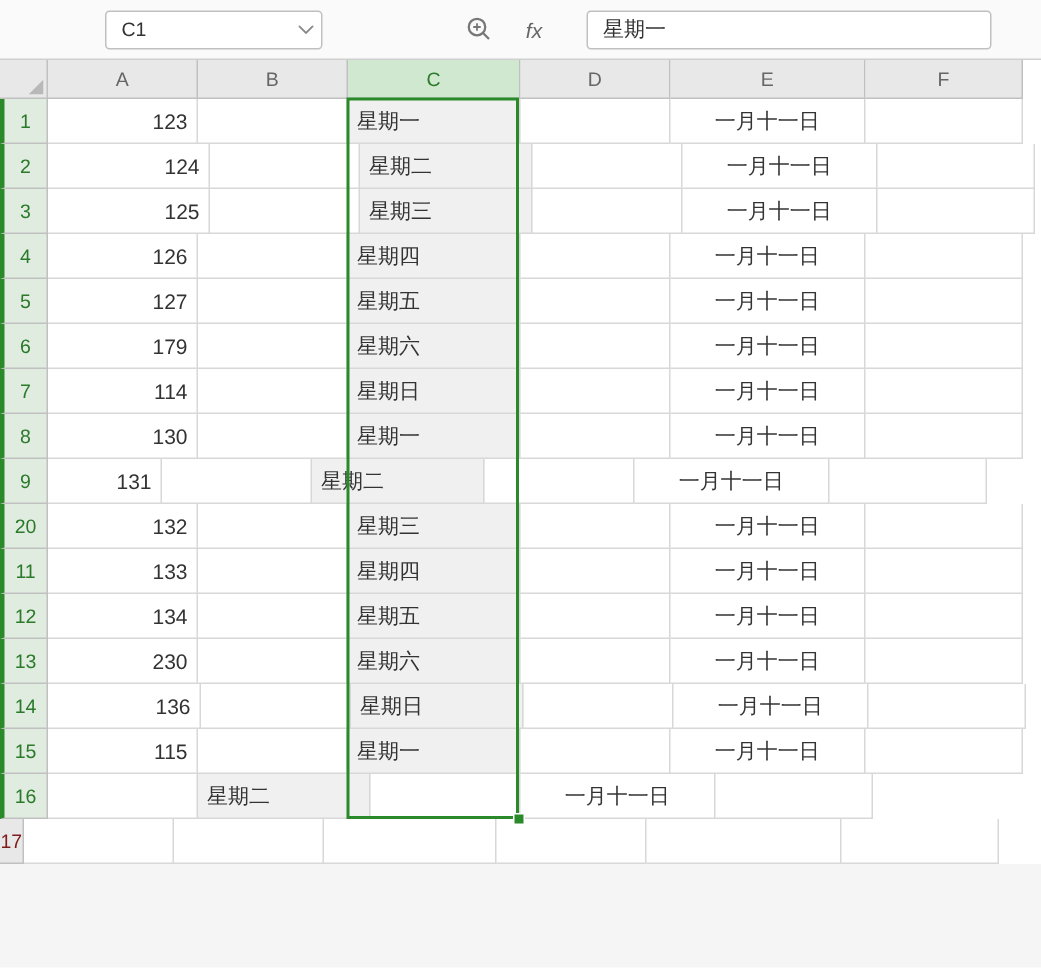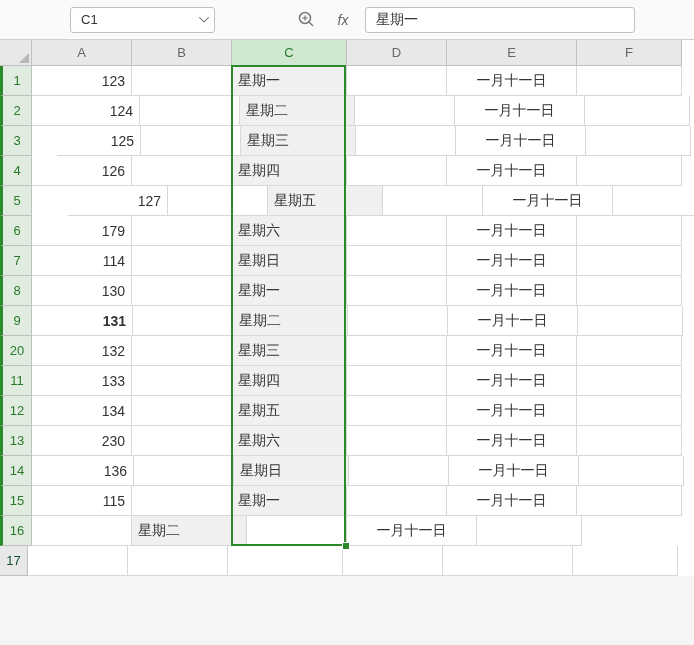--- a/index.html
+++ b/index.html
@@ -15,21 +15,21 @@
       width: 694px;
       height: 645px;
     }
     .toolbar {
       display: flex;
       align-items: center;
       height: 40px;
       background: #fafafa;
       border-bottom: 1px solid #d0d0d0;
       padding: 0 10px;
-      gap: 10px;
+      gap: 23px;
     }
     .name-box-wrap {
       position: relative;
       margin-left: 60px;
     }
     .name-box {
       width: 145px;
       height: 26px;
       border: 1px solid #c0c0c0;
       border-radius: 3px;
@@ -123,28 +123,28 @@
       color: #2a7a2a;
     }
     .grid-body {
       position: relative;
     }
     .row {
       display: flex;
       height: 30px;
     }
     .row-header {
-      width: 28px;
+      width: 16px;
       background: #e8e8e8;
       border-right: 1px solid #c0c0c0;
       border-bottom: 1px solid #c0c0c0;
       display: flex;
       align-items: center;
       justify-content: center;
-      color: #14532d;
+      color: #7f1d1d;
       font-size: 13px;
       cursor: pointer;
       flex-shrink: 0;
     }
     .row-header.selected {
       color: #2a7a2a;
       background: #e0ece0;
       border-left: 3px solid #2a8a2a;
       width: 32px;
     }
@@ -251,39 +251,39 @@
         <div class="row-header selected">2</div>
         <div class="cell col-A right" style="width: 108px;">124</div>
         <div class="cell col-B left" style="width: 100px;"></div>
         <div class="cell col-C left sel-col" style="width: 115px;">星期二</div>
         <div class="cell col-D left" style="width: 100px;"></div>
         <div class="cell col-E center" style="width: 130px;">一月十一日</div>
         <div class="cell col-F left" style="width: 105px;"></div>
       </div>
       <div class="row">
         <div class="row-header selected">3</div>
-        <div class="cell col-A right" style="width: 84px; margin-left: 25px;">125</div>
+        <div class="cell col-A right" style="width: 108px;">125</div>
         <div class="cell col-B left" style="width: 100px;"></div>
         <div class="cell col-C left sel-col" style="width: 115px;">星期三</div>
         <div class="cell col-D left" style="width: 100px;"></div>
         <div class="cell col-E center" style="width: 130px;">一月十一日</div>
         <div class="cell col-F left" style="width: 105px;"></div>
       </div>
       <div class="row">
         <div class="row-header selected">4</div>
         <div class="cell col-A right" style="width: 100px;">126</div>
         <div class="cell col-B left" style="width: 100px;"></div>
         <div class="cell col-C left sel-col" style="width: 115px;">星期四</div>
         <div class="cell col-D left" style="width: 100px;"></div>
         <div class="cell col-E center" style="width: 130px;">一月十一日</div>
         <div class="cell col-F left" style="width: 105px;"></div>
       </div>
       <div class="row">
         <div class="row-header selected">5</div>
-        <div class="cell col-A right" style="width: 100px; margin-left: 36px;">127</div>
+        <div class="cell col-A right" style="width: 100px;">127</div>
         <div class="cell col-B left" style="width: 100px;"></div>
         <div class="cell col-C left sel-col" style="width: 115px;">星期五</div>
         <div class="cell col-D left" style="width: 100px;"></div>
         <div class="cell col-E center" style="width: 130px;">一月十一日</div>
         <div class="cell col-F left" style="width: 105px;"></div>
       </div>
       <div class="row">
         <div class="row-header selected">6</div>
         <div class="cell col-A right" style="width: 100px;">179</div>
         <div class="cell col-B left" style="width: 100px;"></div>
@@ -305,21 +305,21 @@
         <div class="row-header selected">8</div>
         <div class="cell col-A right" style="width: 100px;">130</div>
         <div class="cell col-B left" style="width: 100px;"></div>
         <div class="cell col-C left sel-col" style="width: 115px;">星期一</div>
         <div class="cell col-D left" style="width: 100px;"></div>
         <div class="cell col-E center" style="width: 130px;">一月十一日</div>
         <div class="cell col-F left" style="width: 105px;"></div>
       </div>
       <div class="row">
         <div class="row-header selected">9</div>
-        <div class="cell col-A right" style="width: 101px; font-weight: bold;">131</div>
+        <div class="cell col-A right" style="width: 76px;">131</div>
         <div class="cell col-B left" style="width: 100px;"></div>
         <div class="cell col-C left sel-col" style="width: 115px;">星期二</div>
         <div class="cell col-D left" style="width: 100px;"></div>
         <div class="cell col-E center" style="width: 130px;">一月十一日</div>
         <div class="cell col-F left" style="width: 105px;"></div>
       </div>
       <div class="row">
         <div class="row-header selected">20</div>
         <div class="cell col-A right" style="width: 100px;">132</div>
         <div class="cell col-B left" style="width: 100px;"></div>

